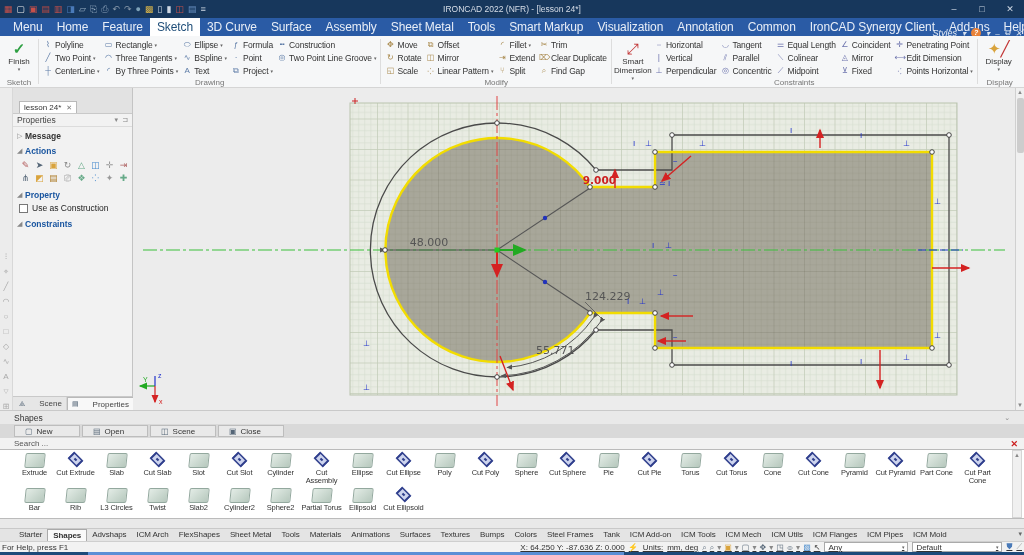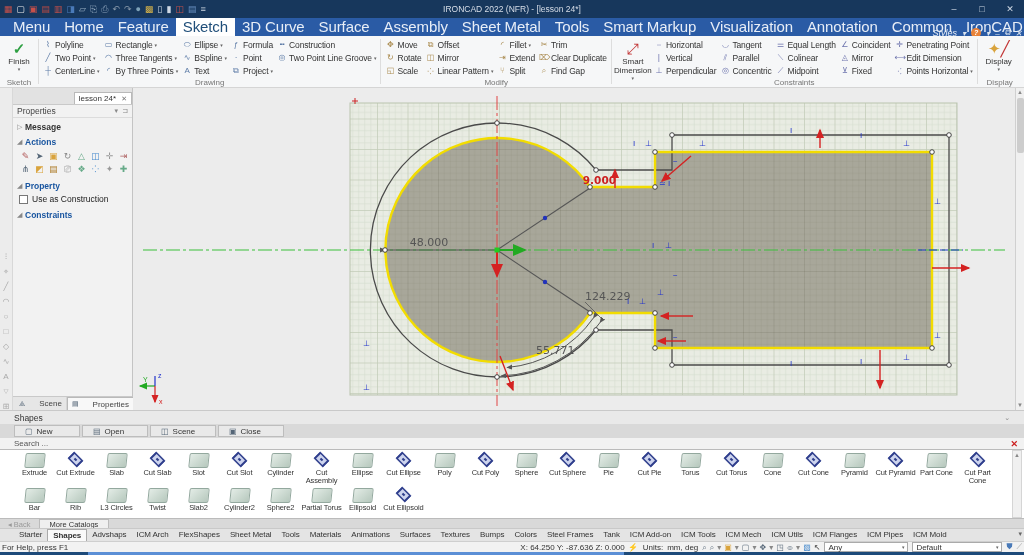--- a/index.html
+++ b/index.html
@@ -10,21 +10,21 @@
   #titlebar{position:absolute;left:0;top:0;width:1024px;height:18px;background:#17375c;display:flex;align-items:center;}
   #qat{display:flex;align-items:center;gap:4px;padding-left:4px;}
   .qicon{font-size:9px;line-height:10px;}
   #win-title{position:absolute;left:50%;top:0;transform:translateX(-50%);color:#d7dee8;font-size:8.5px;line-height:18px;white-space:nowrap;}
   #win-controls{position:absolute;right:0;top:0;display:flex;height:18px;}
   .wbtn{width:28px;height:18px;color:#cfd8e4;font-size:9px;line-height:18px;text-align:center;}
 
   
   #menurow{position:absolute;left:0;top:18px;width:1024px;height:18px;background:#2a5ba5;display:flex;align-items:stretch;}
   #menu-tabs{display:flex;align-items:stretch;padding-left:6px;}
-  .mtab{color:#e8eef7;font-size:15px;line-height:18px;padding:0 7px;white-space:nowrap;letter-spacing:-0.1px;}
+  .mtab{color:#e8eef7;font-size:12px;line-height:18px;padding:0 7px;white-space:nowrap;letter-spacing:-0.1px;}
   .mtab.active{background:#ffffff;color:#1f4e79;}
   #cmd-search{display:flex;align-items:center;color:rgba(255,255,255,.72);margin-left:10px;white-space:nowrap;}
   #cmd-search .mag{margin-right:4px;font-size:9px;}
   #menu-right{position:absolute;right:2px;top:0;height:30px;display:flex;align-items:center;gap:5px;color:#e8eef7;font-style:italic;}
   .help-badge{width:10px;height:10px;border-radius:50%;background:#e8833a;color:#fff;font-size:7px;font-weight:bold;text-align:center;line-height:10px;}
   .mr-glyph{font-size:8px;color:#dbe4ef;}
 
   
   #ribbon{position:absolute;left:0;top:36px;width:1024px;height:52px;background:#f6f7f8;border-bottom:1px solid #d5d5d5;display:flex;overflow:hidden;}
   .rgroup{position:relative;height:52px;padding:2px 2px 12px 2px;display:flex;align-items:flex-start;}
@@ -41,21 +41,21 @@
   .bigbtn .blbl{font-size:8px;color:#333;text-align:center;line-height:9px;}
   .bigbtn .bcaret{font-size:5px;color:#666;}
   #grp-draw .ricn{color:#5b7aa6;} #grp-mod .ricn{color:#a98a4e;} #grp-con .ricn{color:#6d74ad;}
 
   
   #leftstrip{position:absolute;left:0;top:88px;width:13px;height:453px;background:#ececec;border-right:1px solid #d8d8d8;display:flex;flex-direction:column;align-items:center;padding-top:165px;gap:7px;}
   .lsic{color:#a9a9a9;font-size:8px;line-height:8px;}
 
   
   #leftpanel{position:absolute;left:13px;top:88px;width:120px;height:322px;background:#f2f2f2;border-right:1px solid #c4c4c4;}
-  #doctabs{height:17px;background:#e2e2e2;border-bottom:1px solid #c9c9c9;display:flex;align-items:flex-end;padding-left:6px;justify-content:flex-end;}
+  #doctabs{height:26px;background:#e2e2e2;border-bottom:1px solid #c9c9c9;display:flex;align-items:flex-end;padding-left:6px;}
   #doctab{background:#fff;border:1px solid #b9b9b9;border-bottom:none;height:12px;display:flex;align-items:center;padding:0 4px;font-size:8px;}
   #doctab .dx{margin-left:5px;color:#777;font-size:7px;}
   #props-header{height:13px;display:flex;align-items:center;padding:0 4px;border-bottom:1px solid #dcdcdc;color:#444;font-size:8.5px;}
   #props-header .sp{flex:1;}
   #props-header .hic{color:#888;font-size:7px;margin-left:4px;}
   .psec{display:flex;align-items:center;height:13px;padding:0 4px;margin-top:2px;}
   .psec .arr{color:#888;font-size:7px;width:8px;}
   .psec .ptit{font-weight:bold;font-size:8.5px;}
   .psec .blue{color:#1a56a0;}
   #action-icons{display:grid;grid-template-columns:repeat(8,13px);gap:1px 1px;padding:2px 6px;}
@@ -105,21 +105,21 @@
 
   
   #cattabs{position:absolute;left:0;top:528px;width:1024px;height:13px;background:#e4e4e4;border-top:1px solid #c9c9c9;display:flex;align-items:stretch;padding-left:14px;overflow:hidden;}
   .ctab{font-size:8px;color:#333;padding:0 5px;line-height:12px;white-space:nowrap;letter-spacing:-0.1px;}
   .ctab.active{background:#fafafa;border:1px solid #aaa;border-bottom:none;font-weight:bold;}
   #cattabs .ovf{position:absolute;right:2px;top:1px;color:#666;font-size:7px;}
 
   
   #statusbar{position:absolute;left:0;top:541px;width:1024px;height:11px;background:#f2f2f2;border-top:1px solid #cfcfcf;display:flex;align-items:center;font-size:8px;color:#333;}
   #status-help{padding-left:2px;white-space:nowrap;}
-  #status-right{position:absolute;right:2px;display:flex;align-items:flex-end;gap:4px;white-space:nowrap;}
+  #status-right{position:absolute;right:2px;display:flex;align-items:flex-end;gap:4px;white-space:nowrap;text-decoration:underline;}
   #status-icons{display:flex;align-items:center;gap:3px;}
   .stic{font-size:8px;line-height:9px;}
   .sselect{border:1px solid #aaa;background:#fff;height:10px;display:flex;align-items:center;justify-content:space-between;font-size:8px;padding:0 3px;}
   .sselect .car{font-size:5px;color:#666;margin-left:4px;}
   #bottomstrip{position:absolute;left:0;top:552px;width:1024px;height:3px;background:#1d4a7a;}
   #bottomstrip .seg{position:absolute;left:88px;top:0;width:536px;height:3px;background:#5b8fd6;}
 </style>
 </head>
 <body>
 
@@ -823,24 +823,20 @@
             <div class="clbl">Ellipsoid</div>
           </div>
           <div class="citem">
             <div class="cicon cut"></div>
             <div class="clbl">Cut Ellipsoid</div>
           </div>
         </div>
       <div id="catscroll">
         <span class="sarr">▲</span>
       </div>
-    </div>
-    <div id="morecat-row">
-      <span id="back-btn">◂ <span>Back</span></span>
-      <span id="morecat-btn">More Catalogs</span>
     </div>
   </div>
 
   <div id="cattabs">
     <span class="ctab">Starter</span>
       <span class="ctab active">Shapes</span>
       <span class="ctab">Advshaps</span>
       <span class="ctab">ICM Arch</span>
       <span class="ctab">FlexShapes</span>
       <span class="ctab">Sheet Metal</span>

